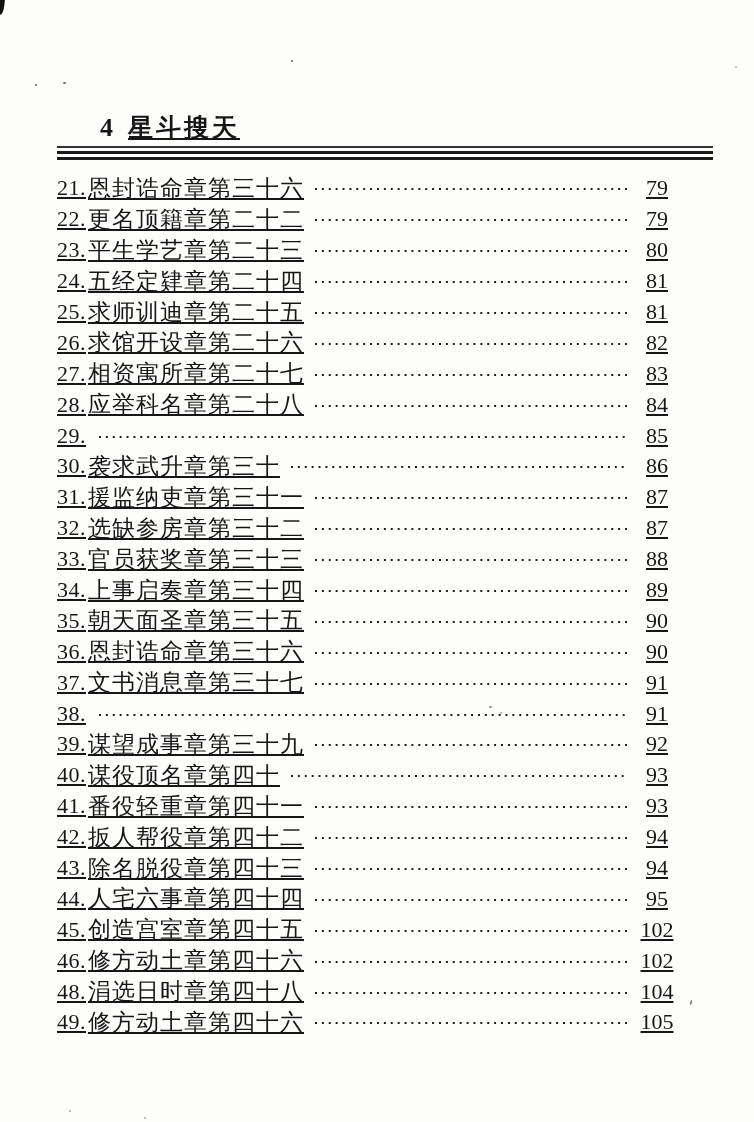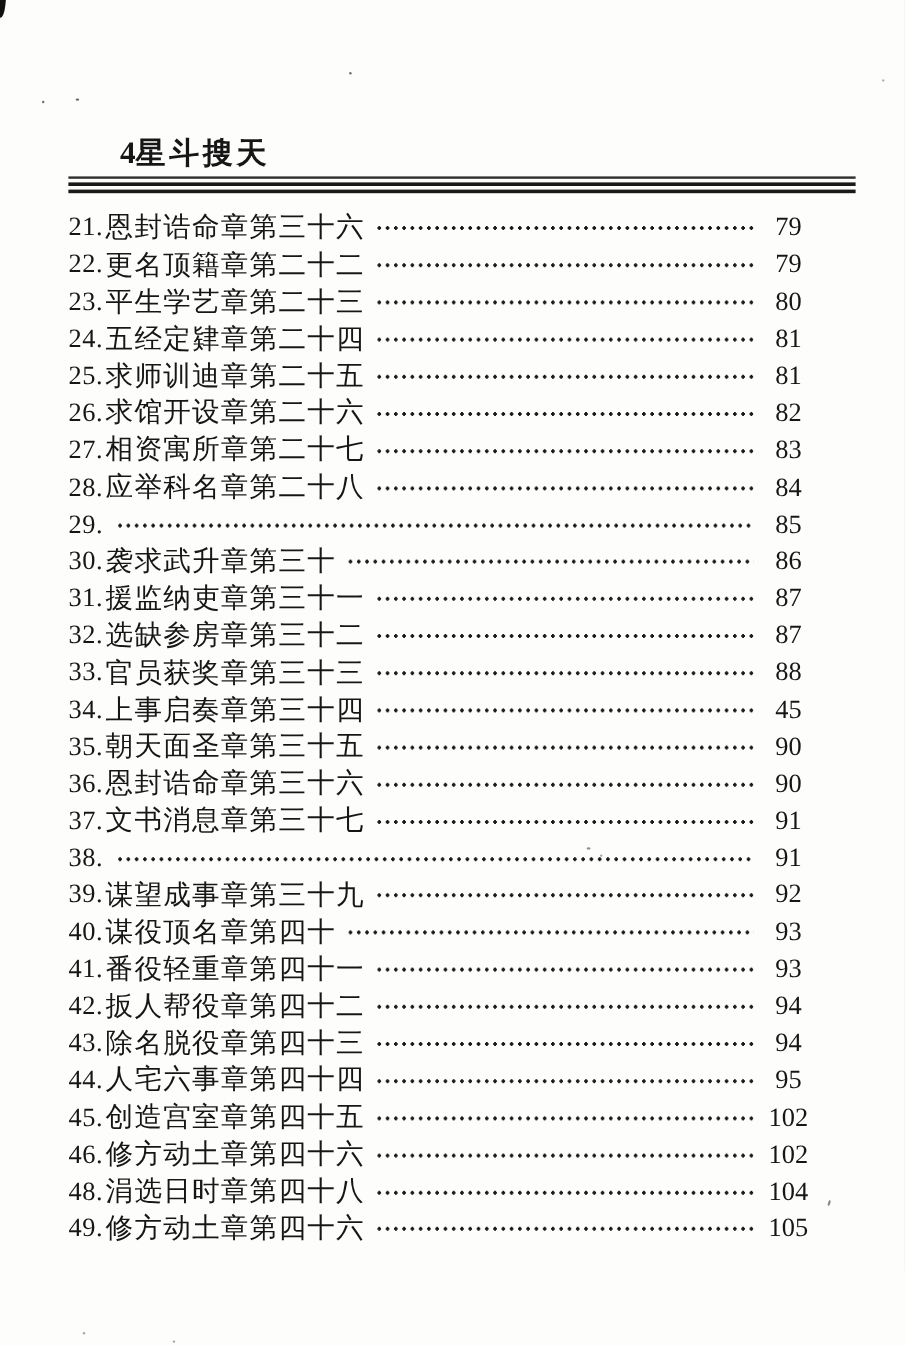--- a/index.html
+++ b/index.html
@@ -38,32 +38,35 @@
     align-items: baseline;
     padding: 114px 0 0 100px;
     line-height: 28px;
   }
   .header .pagenum {
     font-size: 26px;
     font-weight: bold;
     letter-spacing: 0;
   }
   .header .booktitle {
+    margin-left: 15px;
     font-size: 25px;
     font-weight: bold;
     letter-spacing: 3px;
+    text-decoration: underline;
   }
   .rule { margin-left: 57px; margin-right: 41px; background: #1a1a1a; }
   .rule-thin  { height: 2px; margin-top: 4px; opacity: .9; }
   .rule-thick1{ height: 3px; margin-top: 3px; }
   .rule-thick2{ height: 3px; margin-top: 3px; }
 
   
   .toc {
     margin: 13px 80px 0 57px; 
+    text-decoration: underline;
   }
   .toc-row {
     display: flex;
     align-items: center;
     height: 30.9px;
     white-space: nowrap;
   }
   .toc-no {
     flex: 0 0 auto;
     min-width: 31px;
@@ -205,21 +208,21 @@
         <span class="toc-no">33.</span>
         <span class="toc-title">官员获奖章第三十三</span>
         <span class="dot-leader"></span>
         <span class="toc-page">88</span>
       </div>
 
       <div class="toc-row">
         <span class="toc-no">34.</span>
         <span class="toc-title">上事启奏章第三十四</span>
         <span class="dot-leader"></span>
-        <span class="toc-page">45</span>
+        <span class="toc-page">89</span>
       </div>
 
       <div class="toc-row">
         <span class="toc-no">35.</span>
         <span class="toc-title">朝天面圣章第三十五</span>
         <span class="dot-leader"></span>
         <span class="toc-page">90</span>
       </div>
 
       <div class="toc-row">

